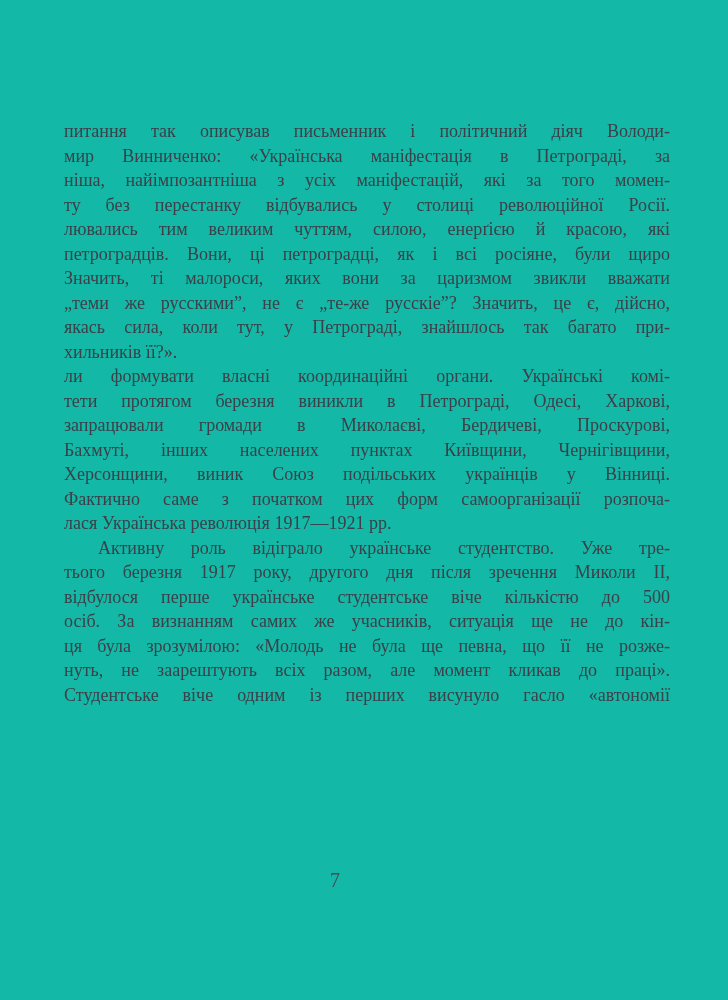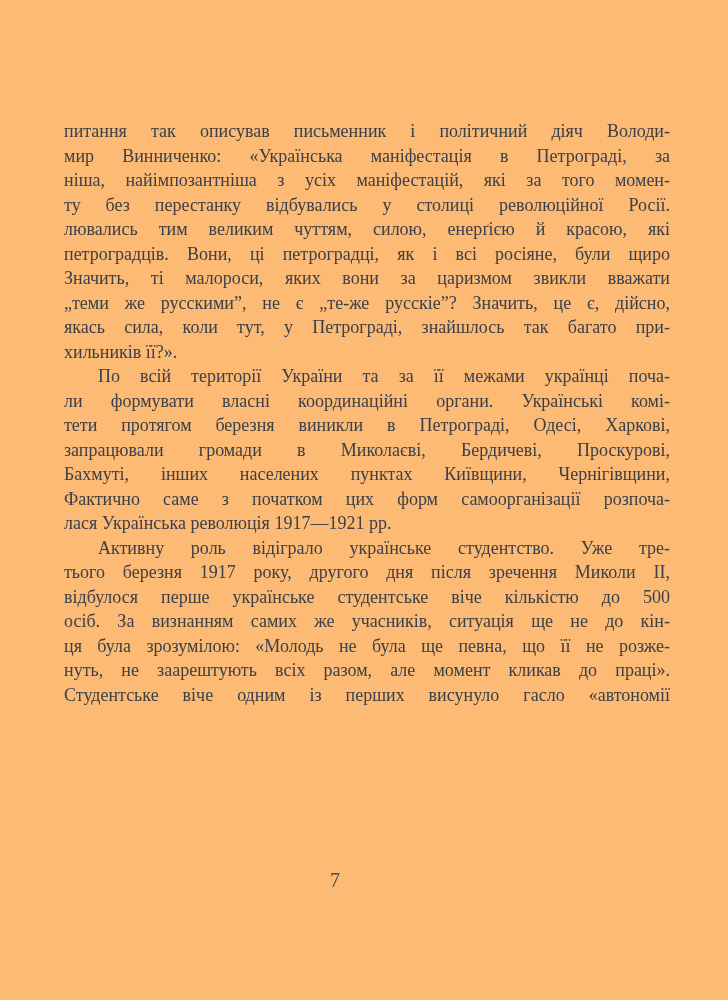--- a/index.html
+++ b/index.html
@@ -4,21 +4,21 @@
 <style>
   html, body {
     margin: 0;
     padding: 0;
     background: #ffffff;
   }
   .page {
     position: relative;
     width: 728px;
     height: 1000px;
-    background: #fdba74;
+    background: #14b8a6;
     font-family: "Liberation Serif", serif;
     color: #3b4049;
     overflow: hidden;
   }
   .text-block {
     position: absolute;
     left: 64px;
     top: 119px;
     width: 606px;
     font-size: 18px;
@@ -62,25 +62,25 @@
       <div class="line">ту без перестанку відбувались у столиці революційної Росії.</div>
       <div class="line">лювались тим великим чуттям, силою, енерґією й красою, які</div>
       <div class="line">петроградців. Вони, ці петроградці, як і всі росіяне, були щиро</div>
       <div class="line">Значить, ті малороси, яких вони за царизмом звикли вважати</div>
       <div class="line">„теми же русскими”, не є „те-же русскіе”? Значить, це є, дійсно,</div>
       <div class="line">якась сила, коли тут, у Петрограді, знайшлось так багато при-</div>
       <div class="line para-end">хильників її?».</div>
     </div>
 
     <div class="para">
-      <div class="line indent">По всій території України та за її межами українці поча-</div>
       <div class="line">ли формувати власні координаційні органи. Українські комі-</div>
       <div class="line">тети протягом березня виникли в Петрограді, Одесі, Харкові,</div>
       <div class="line">запрацювали громади в Миколаєві, Бердичеві, Проскурові,</div>
       <div class="line">Бахмуті, інших населених пунктах Київщини, Чернігівщини,</div>
+      <div class="line">Херсонщини, виник Союз подільських українців у Вінниці.</div>
       <div class="line">Фактично саме з початком цих форм самоорганізації розпоча-</div>
       <div class="line para-end">лася Українська революція 1917—1921 рр.</div>
     </div>
 
     <div class="para">
       <div class="line indent">Активну роль відіграло українське студентство. Уже тре-</div>
       <div class="line">тього березня 1917 року, другого дня після зречення Миколи II,</div>
       <div class="line">відбулося перше українське студентське віче кількістю до 500</div>
       <div class="line">осіб. За визнанням самих же учасників, ситуація ще не до кін-</div>
       <div class="line">ця була зрозумілою: «Молодь не була ще певна, що її не розже-</div>

